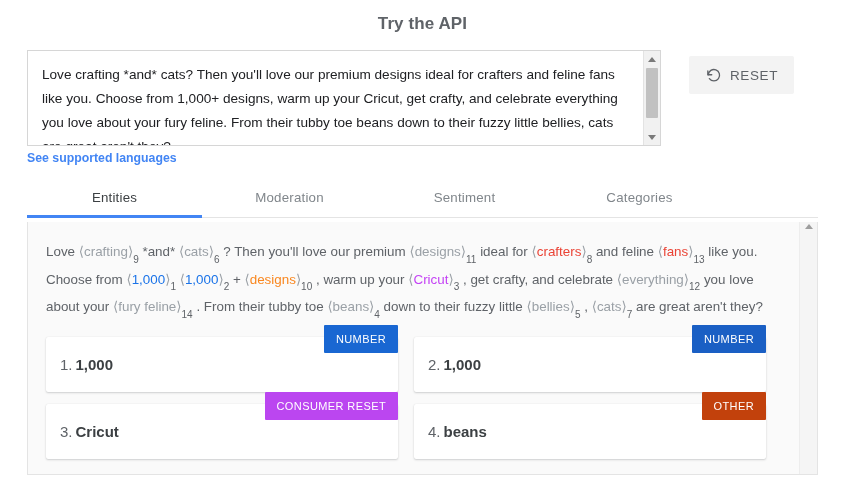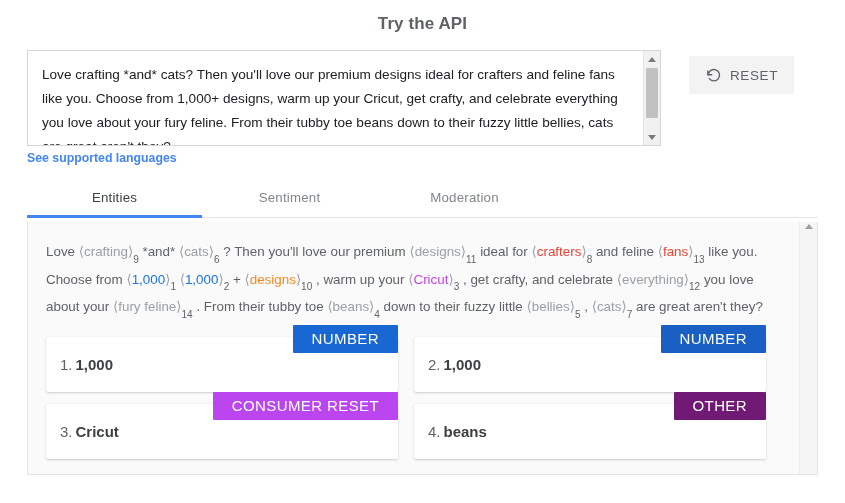--- a/index.html
+++ b/index.html
@@ -222,23 +222,23 @@
     font-weight: bold;
     margin-left: 3px;
   }
   .badge {
     position: absolute;
     right: 0;
     top: -12px;
     height: 28px;
     display: flex;
     align-items: center;
-    padding: 0 19px;
+    padding: 0 12px;
     color: #ffffff;
-    font-size: 15px;
+    font-size: 11px;
     letter-spacing: .4px;
     border-radius: 1px;
     white-space: nowrap;
   }
 
   
   .res-scroll {
     flex: 0 0 17px;
     width: 17px;
     background: #f5f5f5;
@@ -291,24 +291,27 @@
     </button>
   </div>
 
   <a class="lang-link">See supported languages</a>
 
   <div class="tabs">
     <div class="tab active">
       <span>Entities</span>
     </div>
     <div class="tab">
+      <span>Moderation</span>
+    </div>
+    <div class="tab">
       <span>Sentiment</span>
     </div>
     <div class="tab">
-      <span>Moderation</span>
+      <span>Categories</span>
     </div>
   </div>
 
   <div class="results">
     <div class="results-body">
       <p class="annotated" id="annotated-text">Love <span class="ent"><span class="br">⟨</span><span style="color: rgb(154, 160, 166);">crafting</span><span class="br">⟩</span><sub>9</sub></span> *and* <span class="ent"><span class="br">⟨</span><span style="color: rgb(154, 160, 166);">cats</span><span class="br">⟩</span><sub>6</sub></span> ? Then you'll love our premium <span class="ent"><span class="br">⟨</span><span style="color: rgb(154, 160, 166);">designs</span><span class="br">⟩</span><sub>11</sub></span> ideal for <span class="ent"><span class="br">⟨</span><span style="color: rgb(234, 67, 53);">crafters</span><span class="br">⟩</span><sub>8</sub></span> and feline <span class="ent"><span class="br">⟨</span><span style="color: rgb(234, 67, 53);">fans</span><span class="br">⟩</span><sub>13</sub></span> like you. Choose from <span class="ent"><span class="br">⟨</span><span style="color: rgb(26, 115, 232);">1,000</span><span class="br">⟩</span><sub>1</sub></span> <span class="ent"><span class="br">⟨</span><span style="color: rgb(26, 115, 232);">1,000</span><span class="br">⟩</span><sub>2</sub></span> + <span class="ent"><span class="br">⟨</span><span style="color: rgb(249, 135, 31);">designs</span><span class="br">⟩</span><sub>10</sub></span> , warm up your <span class="ent"><span class="br">⟨</span><span style="color: rgb(196, 66, 245);">Cricut</span><span class="br">⟩</span><sub>3</sub></span> , get crafty, and celebrate <span class="ent"><span class="br">⟨</span><span style="color: rgb(154, 160, 166);">everything</span><span class="br">⟩</span><sub>12</sub></span> you love about your <span class="ent"><span class="br">⟨</span><span style="color: rgb(154, 160, 166);">fury feline</span><span class="br">⟩</span><sub>14</sub></span> . From their tubby toe <span class="ent"><span class="br">⟨</span><span style="color: rgb(154, 160, 166);">beans</span><span class="br">⟩</span><sub>4</sub></span> down to their fuzzy little <span class="ent"><span class="br">⟨</span><span style="color: rgb(154, 160, 166);">bellies</span><span class="br">⟩</span><sub>5</sub></span> , <span class="ent"><span class="br">⟨</span><span style="color: rgb(154, 160, 166);">cats</span><span class="br">⟩</span><sub>7</sub></span> are great aren't they?</p>
       <div class="cards" id="entity-cards">
           <div class="card">
             <div class="card-label"><span>1.</span><b>1,000</b></div>
             <div class="badge" style="background: rgb(25, 103, 210);">NUMBER</div>
@@ -316,21 +319,21 @@
           <div class="card">
             <div class="card-label"><span>2.</span><b>1,000</b></div>
             <div class="badge" style="background: rgb(26, 95, 196);">NUMBER</div>
           </div>
           <div class="card">
             <div class="card-label"><span>3.</span><b>Cricut</b></div>
             <div class="badge" style="background: rgb(187, 70, 240);">CONSUMER RESET</div>
           </div>
           <div class="card">
             <div class="card-label"><span>4.</span><b>beans</b></div>
-            <div class="badge" style="background: #701a75;">OTHER</div>
+            <div class="badge" style="background: #c2410c;">OTHER</div>
           </div>
         </div>
     </div>
     <div class="res-scroll">
       <div class="res-arrow">
           <i></i>
         </div>
     </div>
   </div>
 

